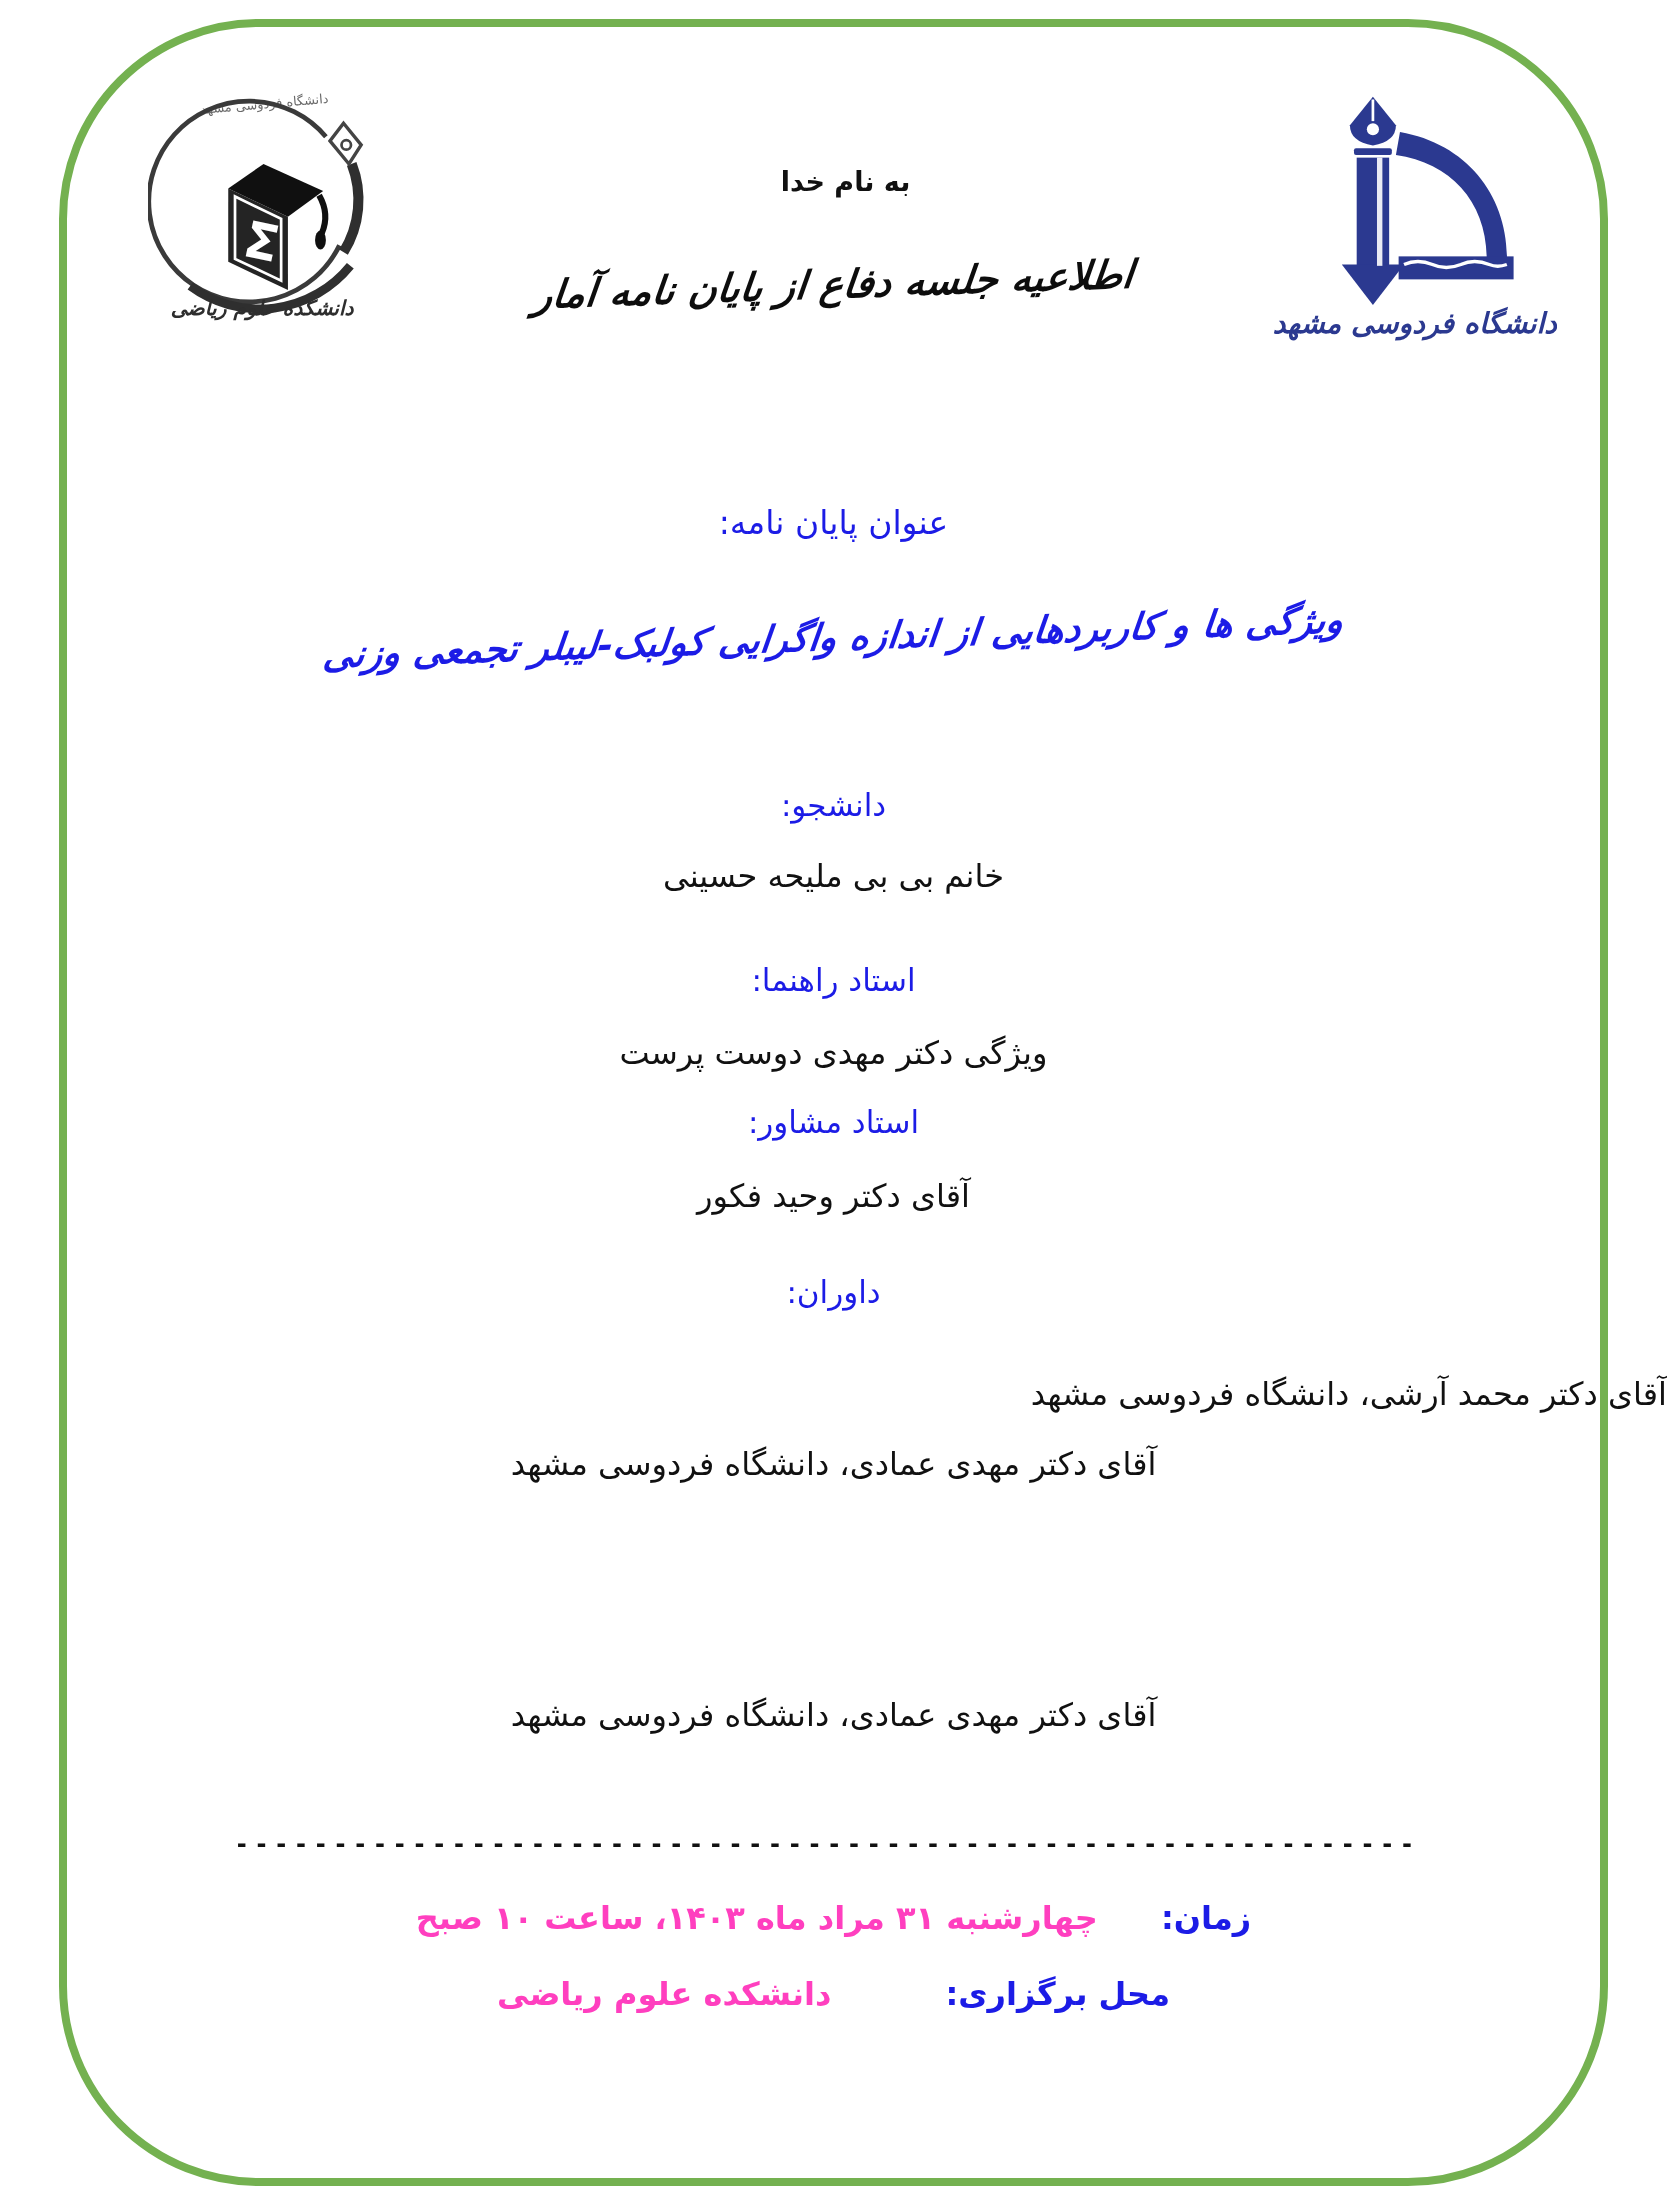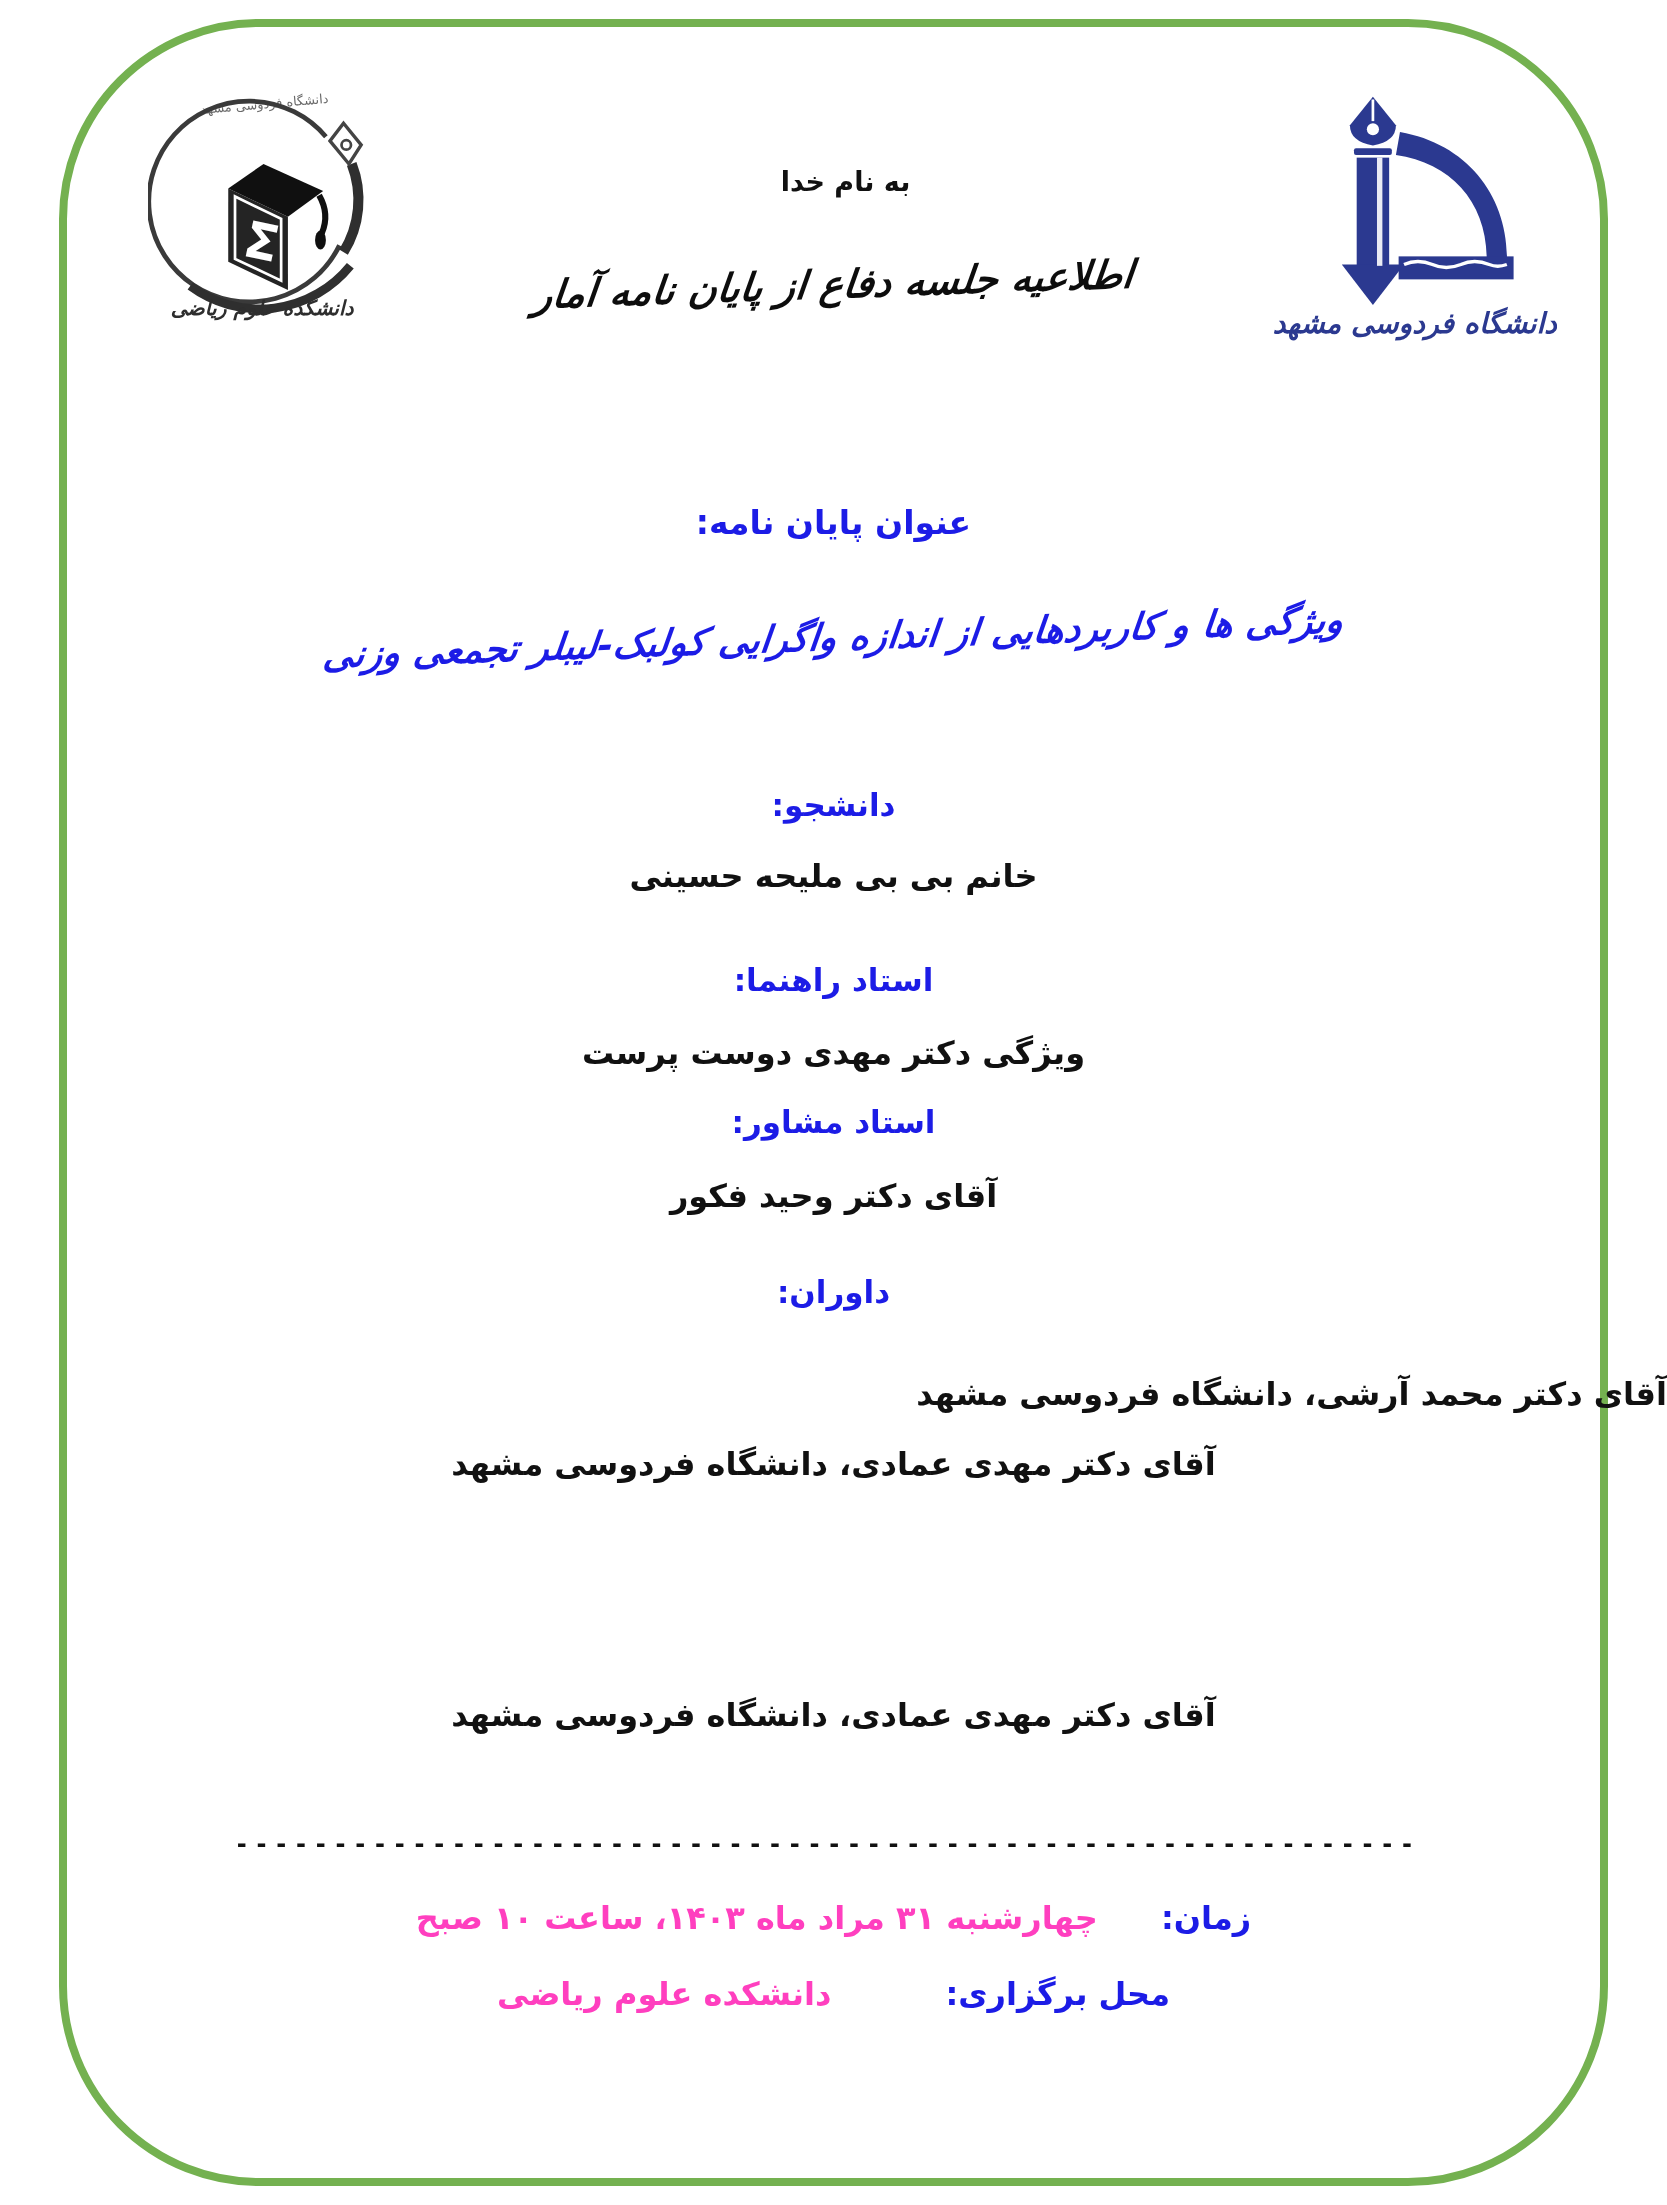--- a/index.html
+++ b/index.html
@@ -16,21 +16,21 @@
     width:1549px;height:2167px;
     border:8.7px solid #74b150;
     border-radius:200px;
     box-sizing:border-box;
   }
   .abs{position:absolute;left:0;right:0;text-align:center;white-space:nowrap;}
   .rtl{direction:rtl;unicode-bidi:embed;}
   .blue{color:#1c1ce6;}
   .black{color:#111111;}
   .magenta{color:#ff3fbf;}
-  .bold{font-weight:bold;}
+  .bold{font-weight:normal;}
   .bismillah{top:166px;font-size:27px;font-weight:bold;color:#111;padding-left:24px;}
   .main-title{
     top:262px;font-size:39px;font-weight:bold;color:#0d0d0d;
     font-style:italic;transform:skewX(-8deg) rotate(-2deg);
   }
   .thesis-label{top:503px;font-size:33px;}
   .thesis-title{
     top:616px;font-size:37px;font-weight:bold;font-style:italic;
     transform:skewX(-8deg) rotate(-2deg);color:#1c1ce6;
   }

